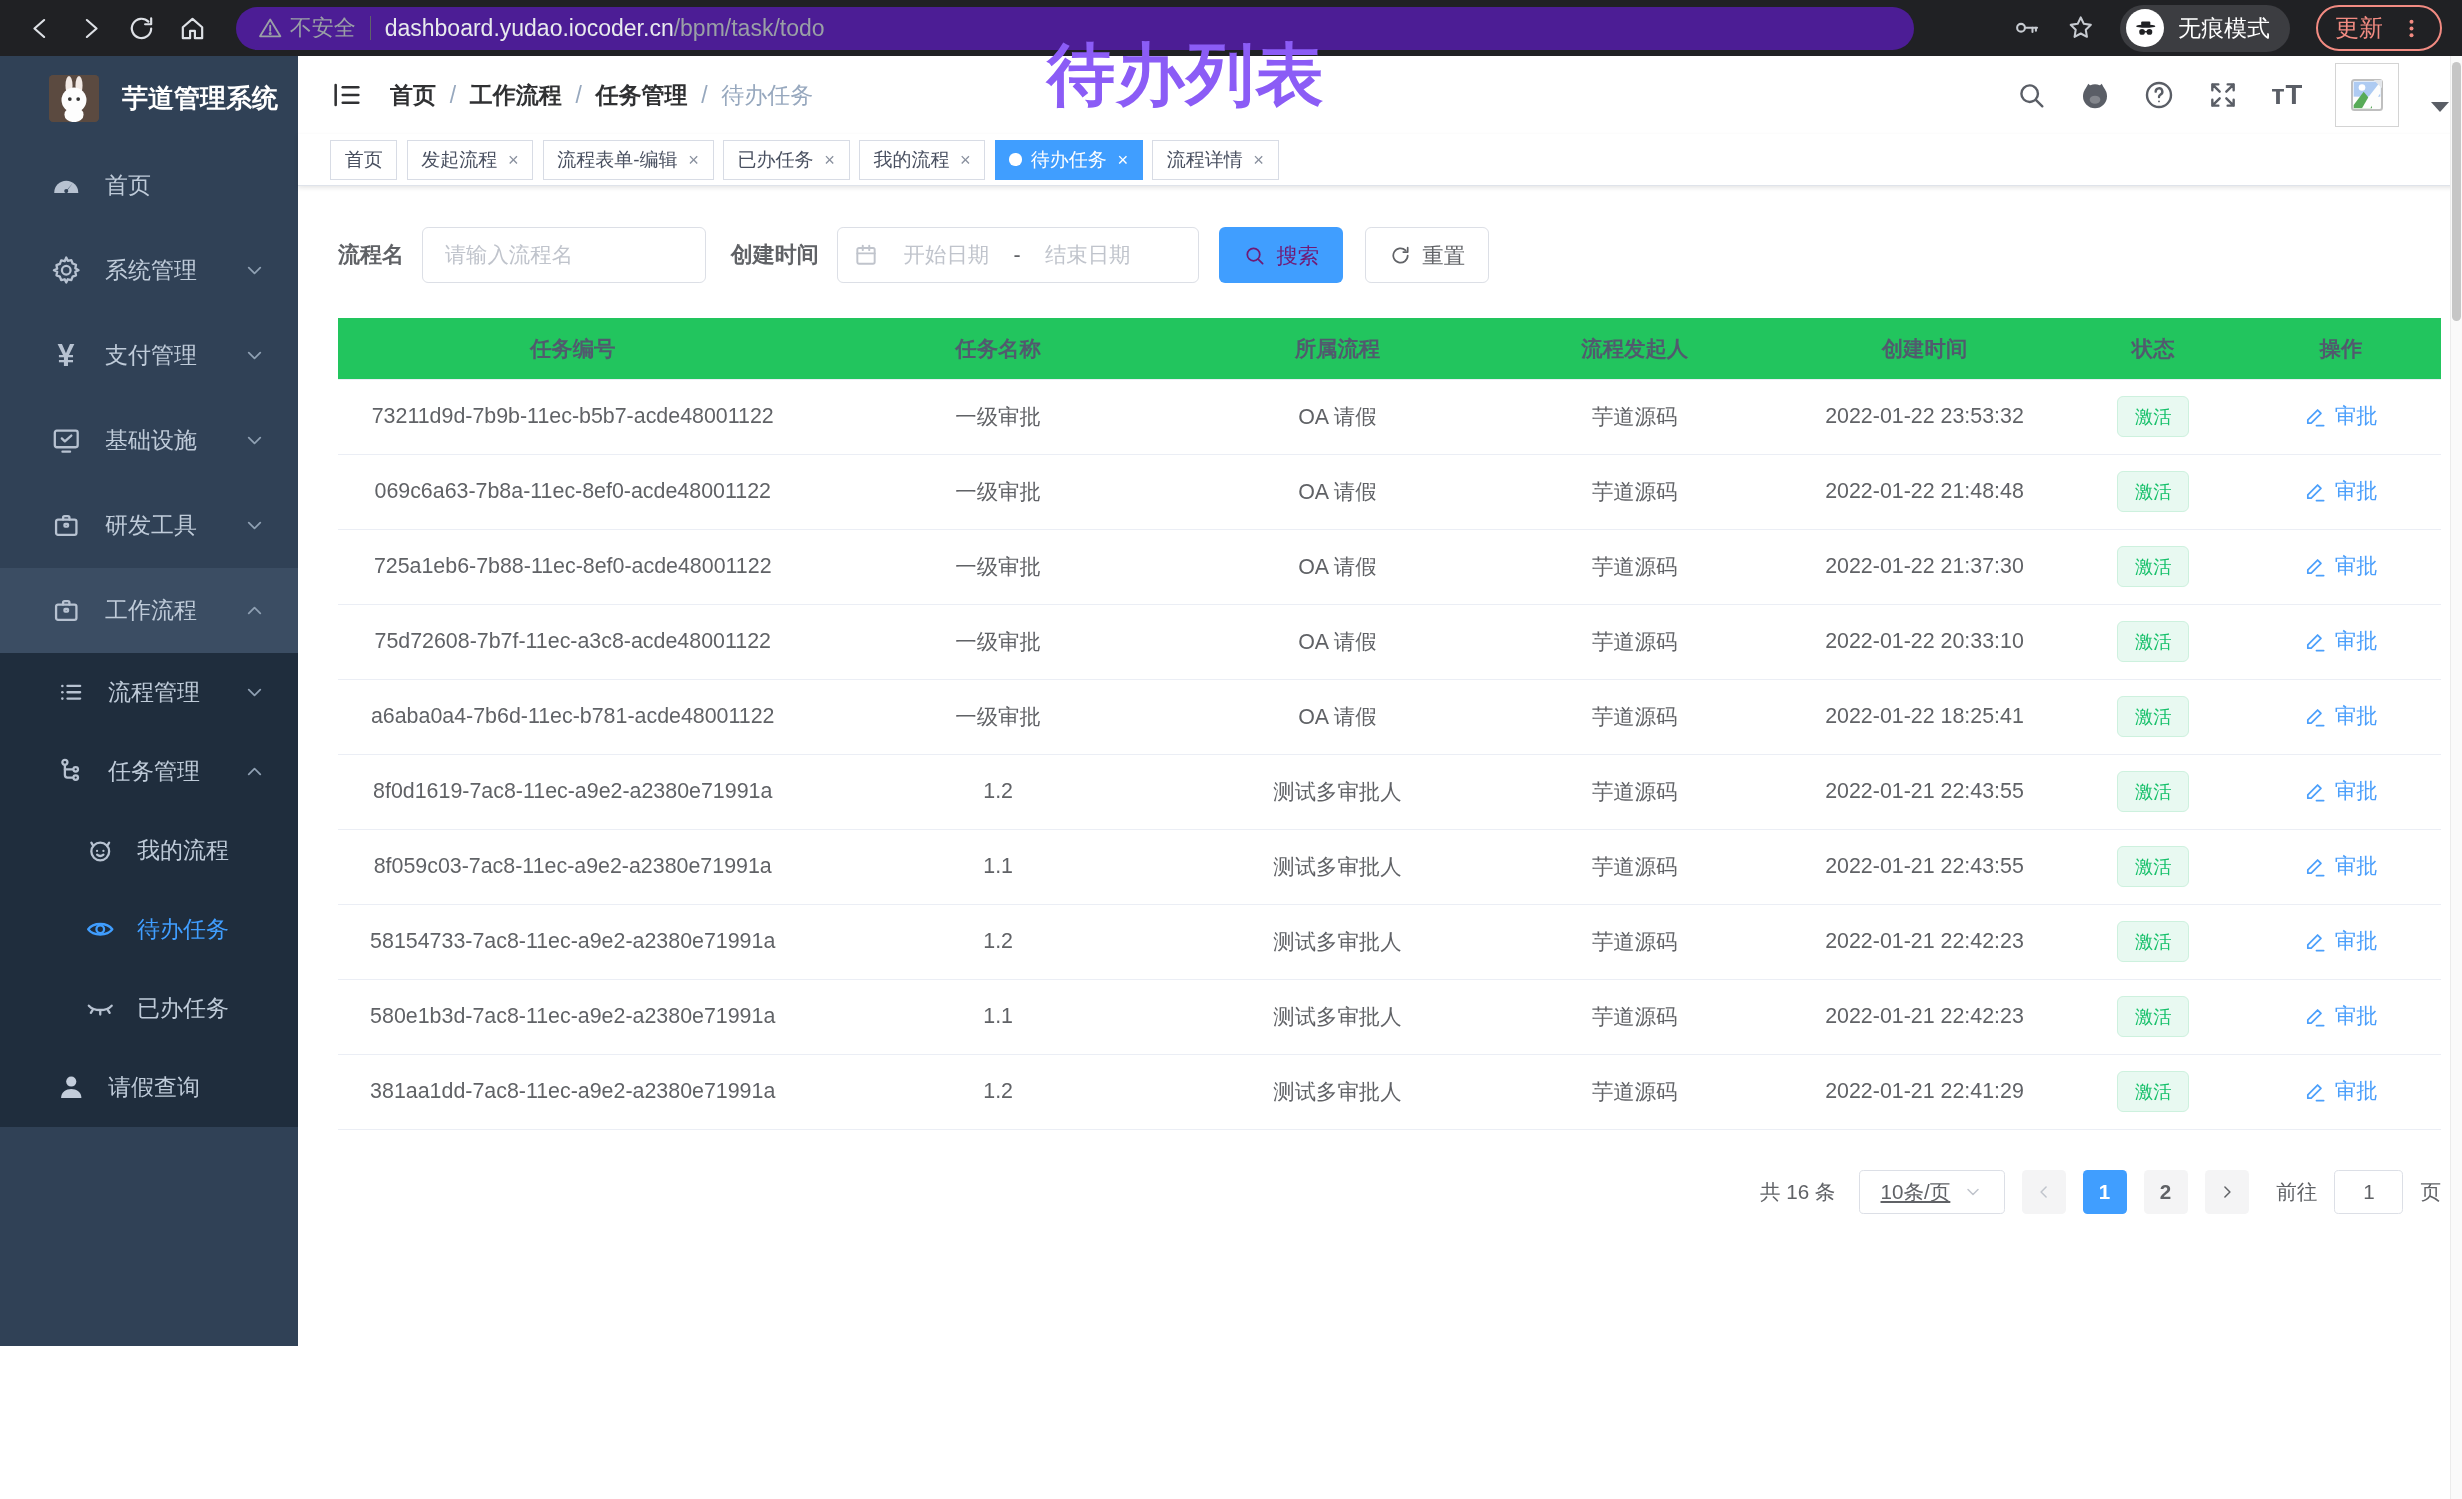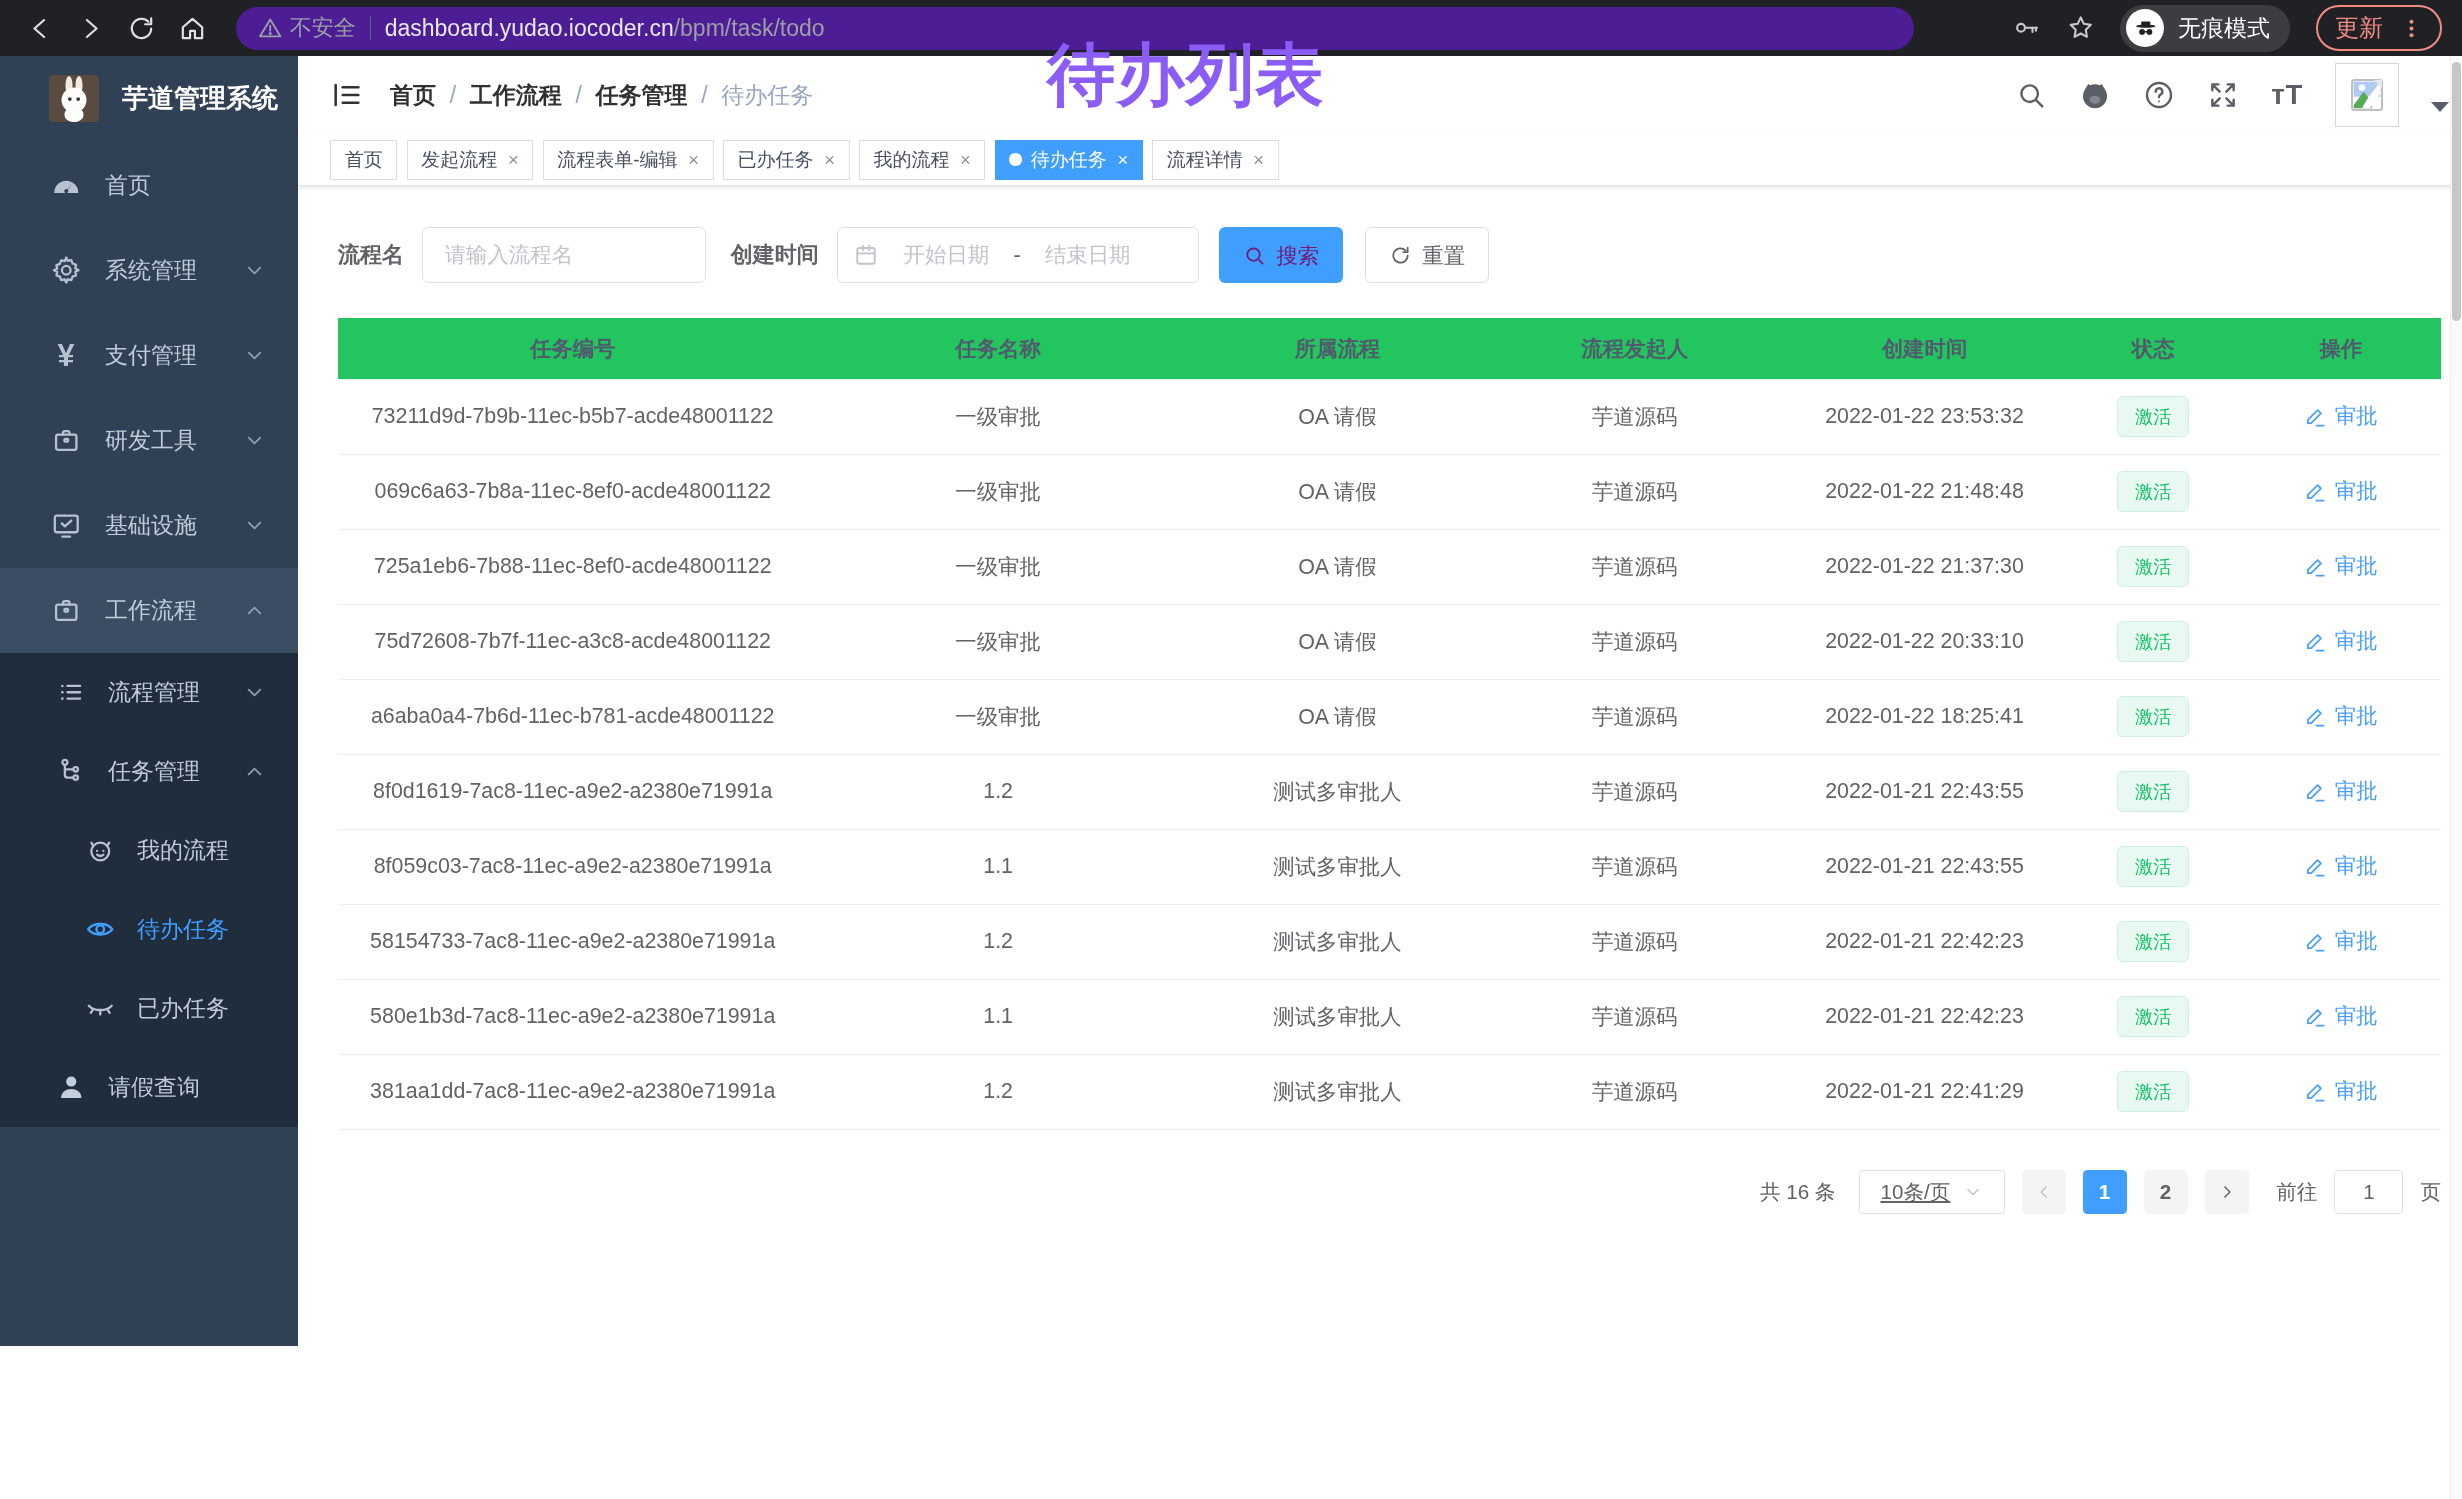--- a/index.html
+++ b/index.html
@@ -241,42 +241,42 @@
         <span class="chev">
             <svg class="ic" viewBox="0 0 24 24">
               <path d="M6 9 L12 15 L18 9"></path>
             </svg>
           </span>
       </div>
 
       <div class="mi">
         <span class="mi-ic">
             <svg class="ic" viewBox="0 0 24 24">
+              <rect x="3" y="4.5" width="18" height="13" rx="1.5"></rect>
+              <path d="M8.5 10.5 l2.4 2.4 L16 8.3"></path>
+              <path d="M9 21 h6"></path>
+            </svg>
+          </span>
+        <span class="mi-label">基础设施</span>
+        <span class="chev">
+            <svg class="ic" viewBox="0 0 24 24">
+              <path d="M6 9 L12 15 L18 9"></path>
+            </svg>
+          </span>
+      </div>
+
+      <div class="mi">
+        <span class="mi-ic">
+            <svg class="ic" viewBox="0 0 24 24">
               <rect x="4" y="7.5" width="16" height="12" rx="1.5"></rect>
               <path d="M9.5 7.5 V6 a1.2 1.2 0 0 1 1.2-1.2 h2.6 A1.2 1.2 0 0 1 14.5 6 v1.5"></path>
               <rect x="10.6" y="11" width="2.8" height="2" rx="0.5"></rect>
             </svg>
           </span>
         <span class="mi-label">研发工具</span>
-        <span class="chev">
-            <svg class="ic" viewBox="0 0 24 24">
-              <path d="M6 9 L12 15 L18 9"></path>
-            </svg>
-          </span>
-      </div>
-
-      <div class="mi">
-        <span class="mi-ic">
-            <svg class="ic" viewBox="0 0 24 24">
-              <rect x="3" y="4.5" width="18" height="13" rx="1.5"></rect>
-              <path d="M8.5 10.5 l2.4 2.4 L16 8.3"></path>
-              <path d="M9 21 h6"></path>
-            </svg>
-          </span>
-        <span class="mi-label">基础设施</span>
         <span class="chev">
             <svg class="ic" viewBox="0 0 24 24">
               <path d="M6 9 L12 15 L18 9"></path>
             </svg>
           </span>
       </div>
 
       <div class="mi open-parent">
         <span class="mi-ic">
             <svg class="ic" viewBox="0 0 24 24">

